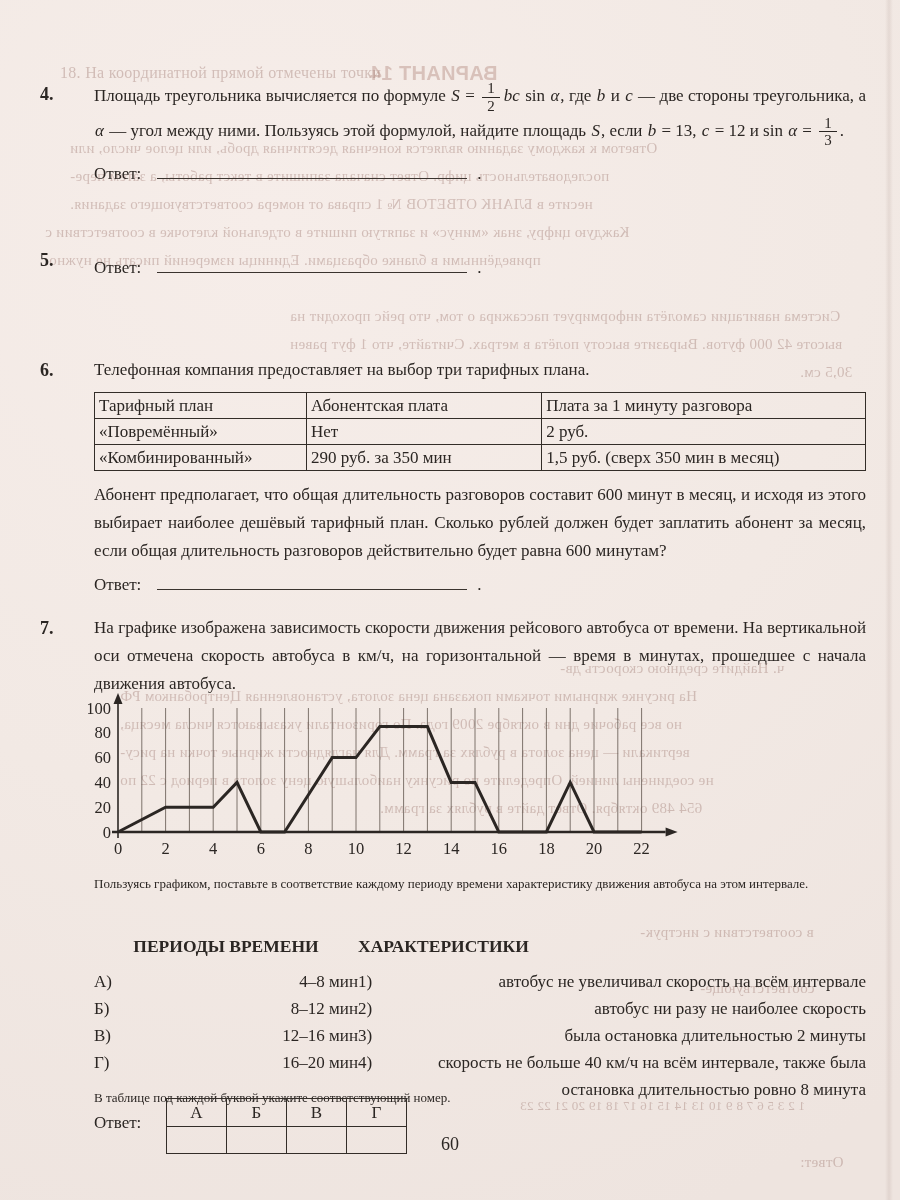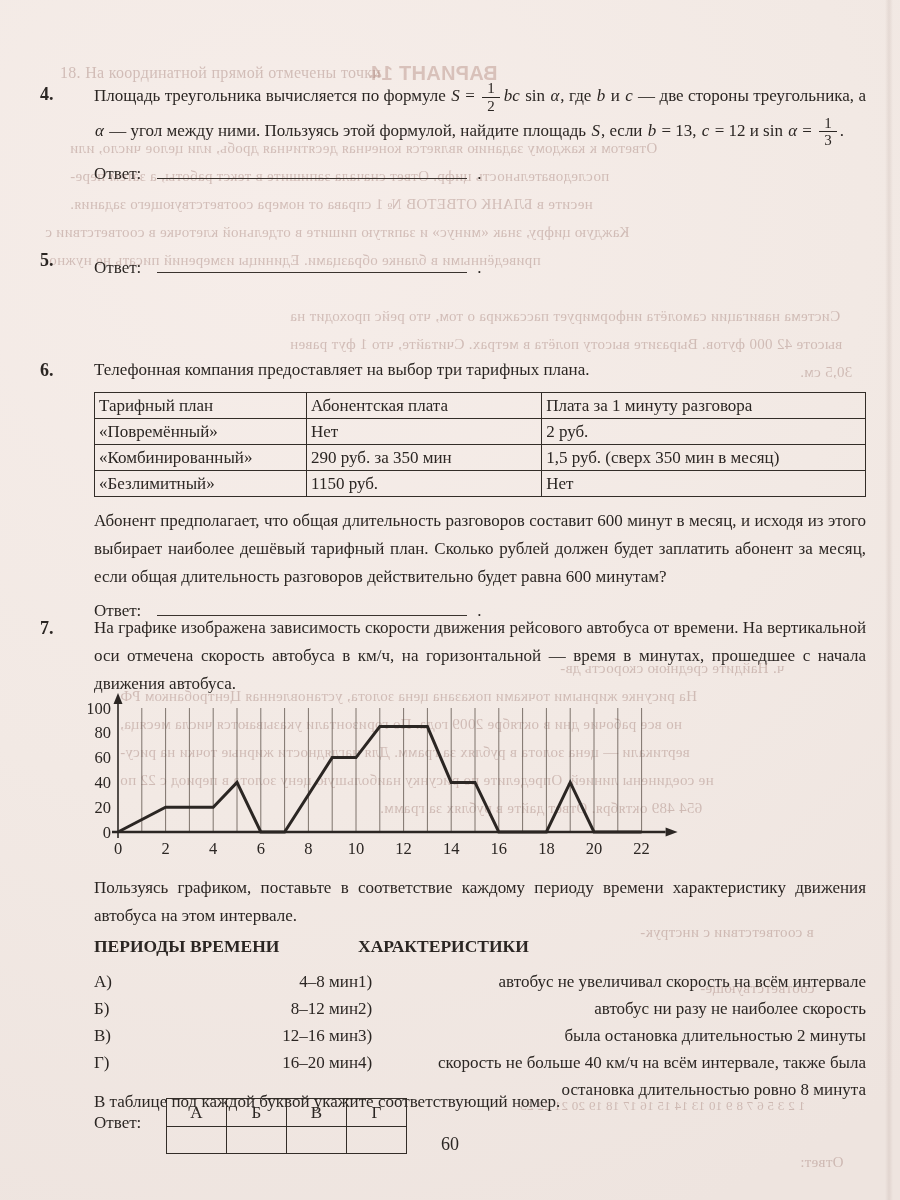--- a/index.html
+++ b/index.html
@@ -60,21 +60,21 @@
 
   
   #bottom-answer{position:absolute;left:94px;}
   #bottom-answer .lbl{position:absolute;left:0;top:15px;font-size:17px;}
   table.mini{border-collapse:collapse;margin-left:72px;}
   table.mini td{border:1.4px solid #332d28;width:57px;text-align:center;font-size:17px;}
   table.mini tr.hd td{height:25px;}
   table.mini tr.bd td{height:24px;}
 
   #page-number{position:absolute;left:0;right:0;text-align:center;font-size:18px;}
-  .static-line{position:absolute;left:94px;right:34px;font-size:17px;line-height:28px;}
+  .static-line{position:absolute;left:94px;right:34px;font-size:13px;line-height:20px;}
 </style>
 </head>
 <body>
 
 <div id="bleed-layer">
     <div class="bleed" style="left: 60px; top: 64px; font-size: 16px;">18. На координатной прямой отмечены точки</div>
     <div class="bleed bold" style="left: 370px; top: 62px; font-size: 20px; transform: scaleX(-1);">ВАРИАНТ 14</div>
     <div class="bleed" style="left: 70px; top: 140px; font-size: 15px; transform: scaleX(-1);">Ответом к каждому заданию является конечная десятичная дробь, или целое число, или</div>
     <div class="bleed" style="left: 70px; top: 168px; font-size: 15px; transform: scaleX(-1);">последовательность цифр. Ответ сначала запишите в текст работы, а затем пере-</div>
     <div class="bleed" style="left: 70px; top: 196px; font-size: 15px; transform: scaleX(-1);">несите в БЛАНК ОТВЕТОВ № 1 справа от номера соответствующего задания.</div>
@@ -137,25 +137,20 @@
         <tbody id="tariff-body">
             <tr>
               <td>«Повремённый»</td>
               <td>Нет</td>
               <td>2 руб.</td>
             </tr>
             <tr>
               <td>«Комбинированный»</td>
               <td>290 руб. за 350 мин</td>
               <td>1,5 руб. (сверх 350 мин в месяц)</td>
-            </tr>
-            <tr>
-              <td>«Безлимитный»</td>
-              <td>1150 руб.</td>
-              <td>Нет</td>
             </tr>
           </tbody>
       </table>
       <div class="after-table" style="text-align:justify;">
         <span>Абонент предполагает, что общая длительность разговоров составит 600 минут в месяц, и исходя из этого выбирает наиболее дешёвый тарифный план. Сколько рублей должен будет заплатить абонент за месяц, если общая длительность разговоров действительно будет равна 600 минутам?</span>
       </div>
       <div class="answer-row" style="margin-top:6px;">
         <span>Ответ:</span><span class="blank"></span><span>.</span>
       </div>
     </div>
@@ -215,21 +210,21 @@
         <text x="506" y="162" class="tick-label" text-anchor="middle">20</text>
         <text x="553.6" y="162" class="tick-label" text-anchor="middle">22</text>
         <polyline points="30,140 77.6,115.2 125.2,115.2 149,90.4 172.8,140 196.6,140 244.20000000000002,65.6 268,65.6 291.8,34.599999999999994 339.40000000000003,34.599999999999994 363.2,90.4 387,90.4 410.8,140 458.40000000000003,140 482.2,90.4 506,140 553.6,140" fill="none" stroke="#2b2623" stroke-width="3" stroke-linejoin="miter"></polyline>
       </svg>
     </div>
 
   <div class="static-line" style="top:874px;text-align:justify;">
     <span>Пользуясь графиком, поставьте в соответствие каждому периоду времени характеристику движения автобуса на этом интервале.</span>
   </div>
 
-  <div class="match-heads" style="top:936px;">
+  <div class="match-heads" style="top:936px;text-align:center;">
     <div class="h1">ПЕРИОДЫ ВРЕМЕНИ</div>
     <div class="h2">ХАРАКТЕРИСТИКИ</div>
   </div>
 
   <div class="match-cols" style="top:968px;">
     <div class="mleft" id="periods-list">
         <div class="mrow">
           <span class="mkey">А)</span>
           <span class="mval">4–8 мин</span>
         </div>

